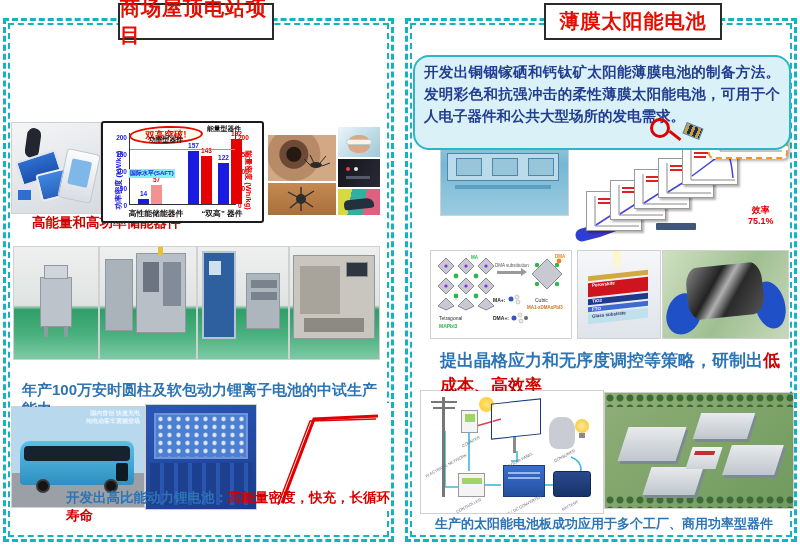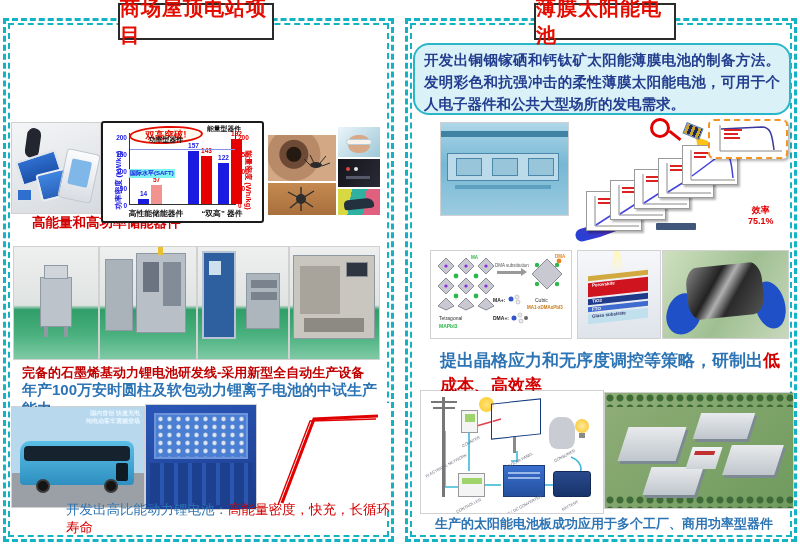--- a/index.html
+++ b/index.html
@@ -171,21 +171,20 @@
       </div>
     </div>
     <div class="photo cleanroom" style="left:284px;top:226px;width:89px;height:112px">
       <div class="machine" style="left:3px;top:8px;width:82px;height:84px;background:#c9c6bf">
         <div class="abs" style="left:52px;top:6px;width:22px;height:15px;background:#2e3642;border:1px solid #8b8f96"></div>
         <div class="abs" style="left:6px;top:10px;width:40px;height:48px;background:#a8a49c"></div>
         <div class="abs" style="left:10px;top:62px;width:60px;height:14px;background:#8d8a84"></div>
       </div>
     </div>
 
-    <div class="cap-red" style="left:16px;top:343px;font-size:13px;color:#c00000">完备的石墨烯基动力锂电池研发线-采用新型全自动生产设备</div>
     <div class="cap-blue" style="left:16px;top:360px;font-size:15px">年产100万安时圆柱及软包动力锂离子电池的中试生产能力</div>
 
     <div class="photo" style="left:6px;top:386px;width:132px;height:100px;background:linear-gradient(180deg,#b8d8ee 0 66%,#9aa0a6 66%)">
       <div class="abs" style="right:4px;top:3px;font-size:6px;font-weight:bold;color:#eaf6ff;text-align:right;line-height:1.3">
         <div>国内首创 快速充电</div>
         <div>纯电动客车震撼登场</div>
       </div>
       <div class="abs" style="left:8px;top:34px;width:114px;height:44px;background:linear-gradient(#5bc0e8,#2e8fc0);border-radius:10px 8px 4px 4px">
         <div class="abs" style="left:4px;top:5px;width:106px;height:15px;background:#16232f;border-radius:4px"></div>
         <div class="abs" style="left:96px;top:22px;width:12px;height:18px;background:#0e1a24;border-radius:2px"></div>
@@ -196,30 +195,30 @@
     <div class="photo" style="left:140px;top:384px;width:110px;height:104px;background:linear-gradient(160deg,#2a57b8,#1b3c8e)">
       <div class="abs" style="left:8px;top:8px;width:94px;height:46px;background:#4a7fd4;background-image:radial-gradient(circle,#dce6f2 1.5px,#8aa6d6 2.2px,transparent 3px);background-size:9px 8px;border:2px solid #6d93da"></div>
       <div class="abs" style="left:4px;top:58px;width:102px;height:42px;background:repeating-linear-gradient(90deg,#1c3f8e 0 10px,#2a55b0 10px 14px)"></div>
     </div>
     <div class="photo" style="left:252px;top:382px;width:132px;height:106px;background:#fff;box-shadow:none">
       <svg width="132" height="106" viewBox="0 0 132 106">
         <path d="M24,100 L56,16 L120,13" fill="none" stroke="#e10000" stroke-width="3"></path>
         <path d="M20,102 L52,18 L118,16" fill="none" stroke="#e10000" stroke-width="1.4"></path>
       </svg>
     </div>
-    <div class="abs" style="left:60px;top:480px;font-size:13.5px;font-weight:normal">
+    <div class="abs" style="left:60px;top:468px;font-size:13.5px;font-weight:bold">
       <span style="color:var(--cap-blue)">开发出高比能动力锂电池：</span><span style="color:var(--cap-red)">高能量密度，快充，长循环寿命</span>
     </div>
   </div>
 
   <div class="panel" style="left:405px;width:392px">
-    <div class="titlebox" style="left:126px;width:142px">
+    <div class="titlebox" style="left:136px;width:178px">
       <span>薄膜太阳能电池</span>
     </div>
-    <div class="introbox" style="top:22px;height:72px">
+    <div class="introbox" style="top:34px;height:95px">
       <span>开发出铜铟镓硒和钙钛矿太阳能薄膜电池的制备方法。发明彩色和抗强冲击的柔性薄膜太阳能电池，可用于个人电子器件和公共大型场所的发电需求。</span>
     </div>
 
     <div class="photo" style="left:33px;top:102px;width:127px;height:92px;background:linear-gradient(180deg,#d6eef7 0%,#8ec6dd 45%,#bfe0ed 100%)">
       <div class="abs" style="left:0;top:8px;width:127px;height:6px;background:#49829f"></div>
       <div class="abs" style="left:6px;top:30px;width:112px;height:28px;background:#e8f4f9;border:1px solid #5a8aa8">
         <div class="abs" style="left:8px;top:4px;width:26px;height:18px;background:#bcd8e6;border:1px solid #5a8aa8"></div>
         <div class="abs" style="left:44px;top:4px;width:26px;height:18px;background:#bcd8e6;border:1px solid #5a8aa8"></div>
         <div class="abs" style="left:80px;top:4px;width:26px;height:18px;background:#bcd8e6;border:1px solid #5a8aa8"></div>
       </div>

